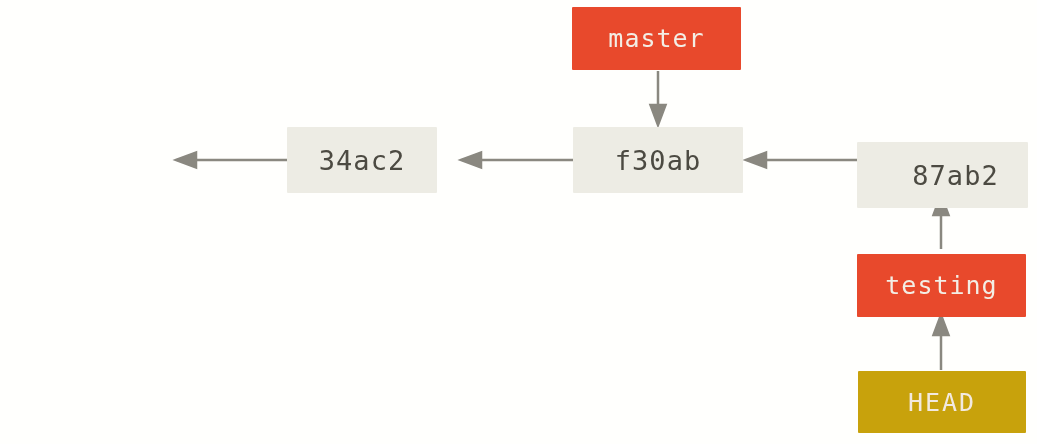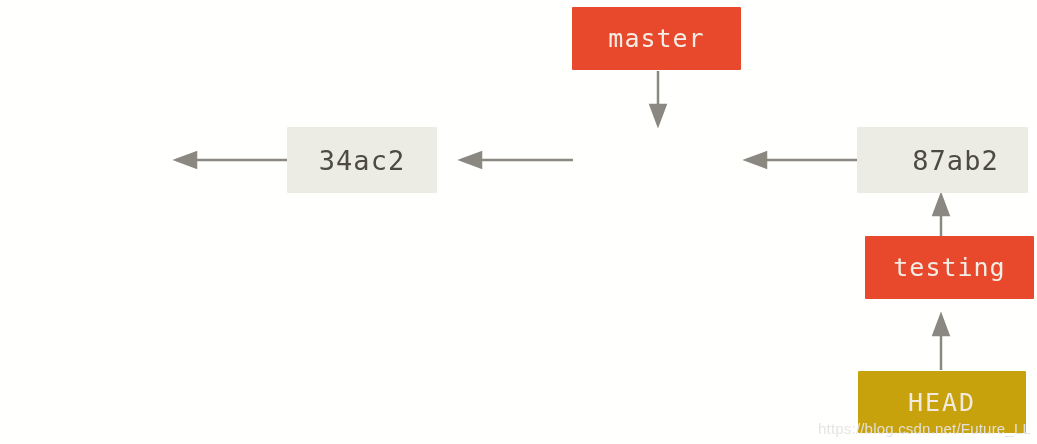--- a/index.html
+++ b/index.html
@@ -101,27 +101,29 @@
     </g>
   </svg>
 
   <div class="node branch" style="left:572px; top:7px;">
     <span>master</span>
   </div>
 
   <div class="node commit" style="left:287px; top:127px; width:150px;">
     <span>34ac2</span>
   </div>
-  <div class="node commit" style="left:857px; top:127px;padding-left:26px;">
+  <div class="node commit" style="left:573px; top:127px; width:170px;">
+    <span>f30ab</span>
+  </div>
+  <div class="node commit" style="left:857px; top:142px;padding-left:26px;">
     <span>87ab2</span>
   </div>
 
-  <div class="node branch" style="left:857px; top:236px;margin-left:8px;">
+  <div class="node branch" style="left:857px; top:254px;">
     <span>testing</span>
   </div>
 
   <div class="node head" style="left:858px; top:371px;">
     <span>HEAD</span>
   </div>
 
-  <div class="watermark">https://blog.csdn.net/Future_LL</div>
 
 </div>
 
 </body></html>

